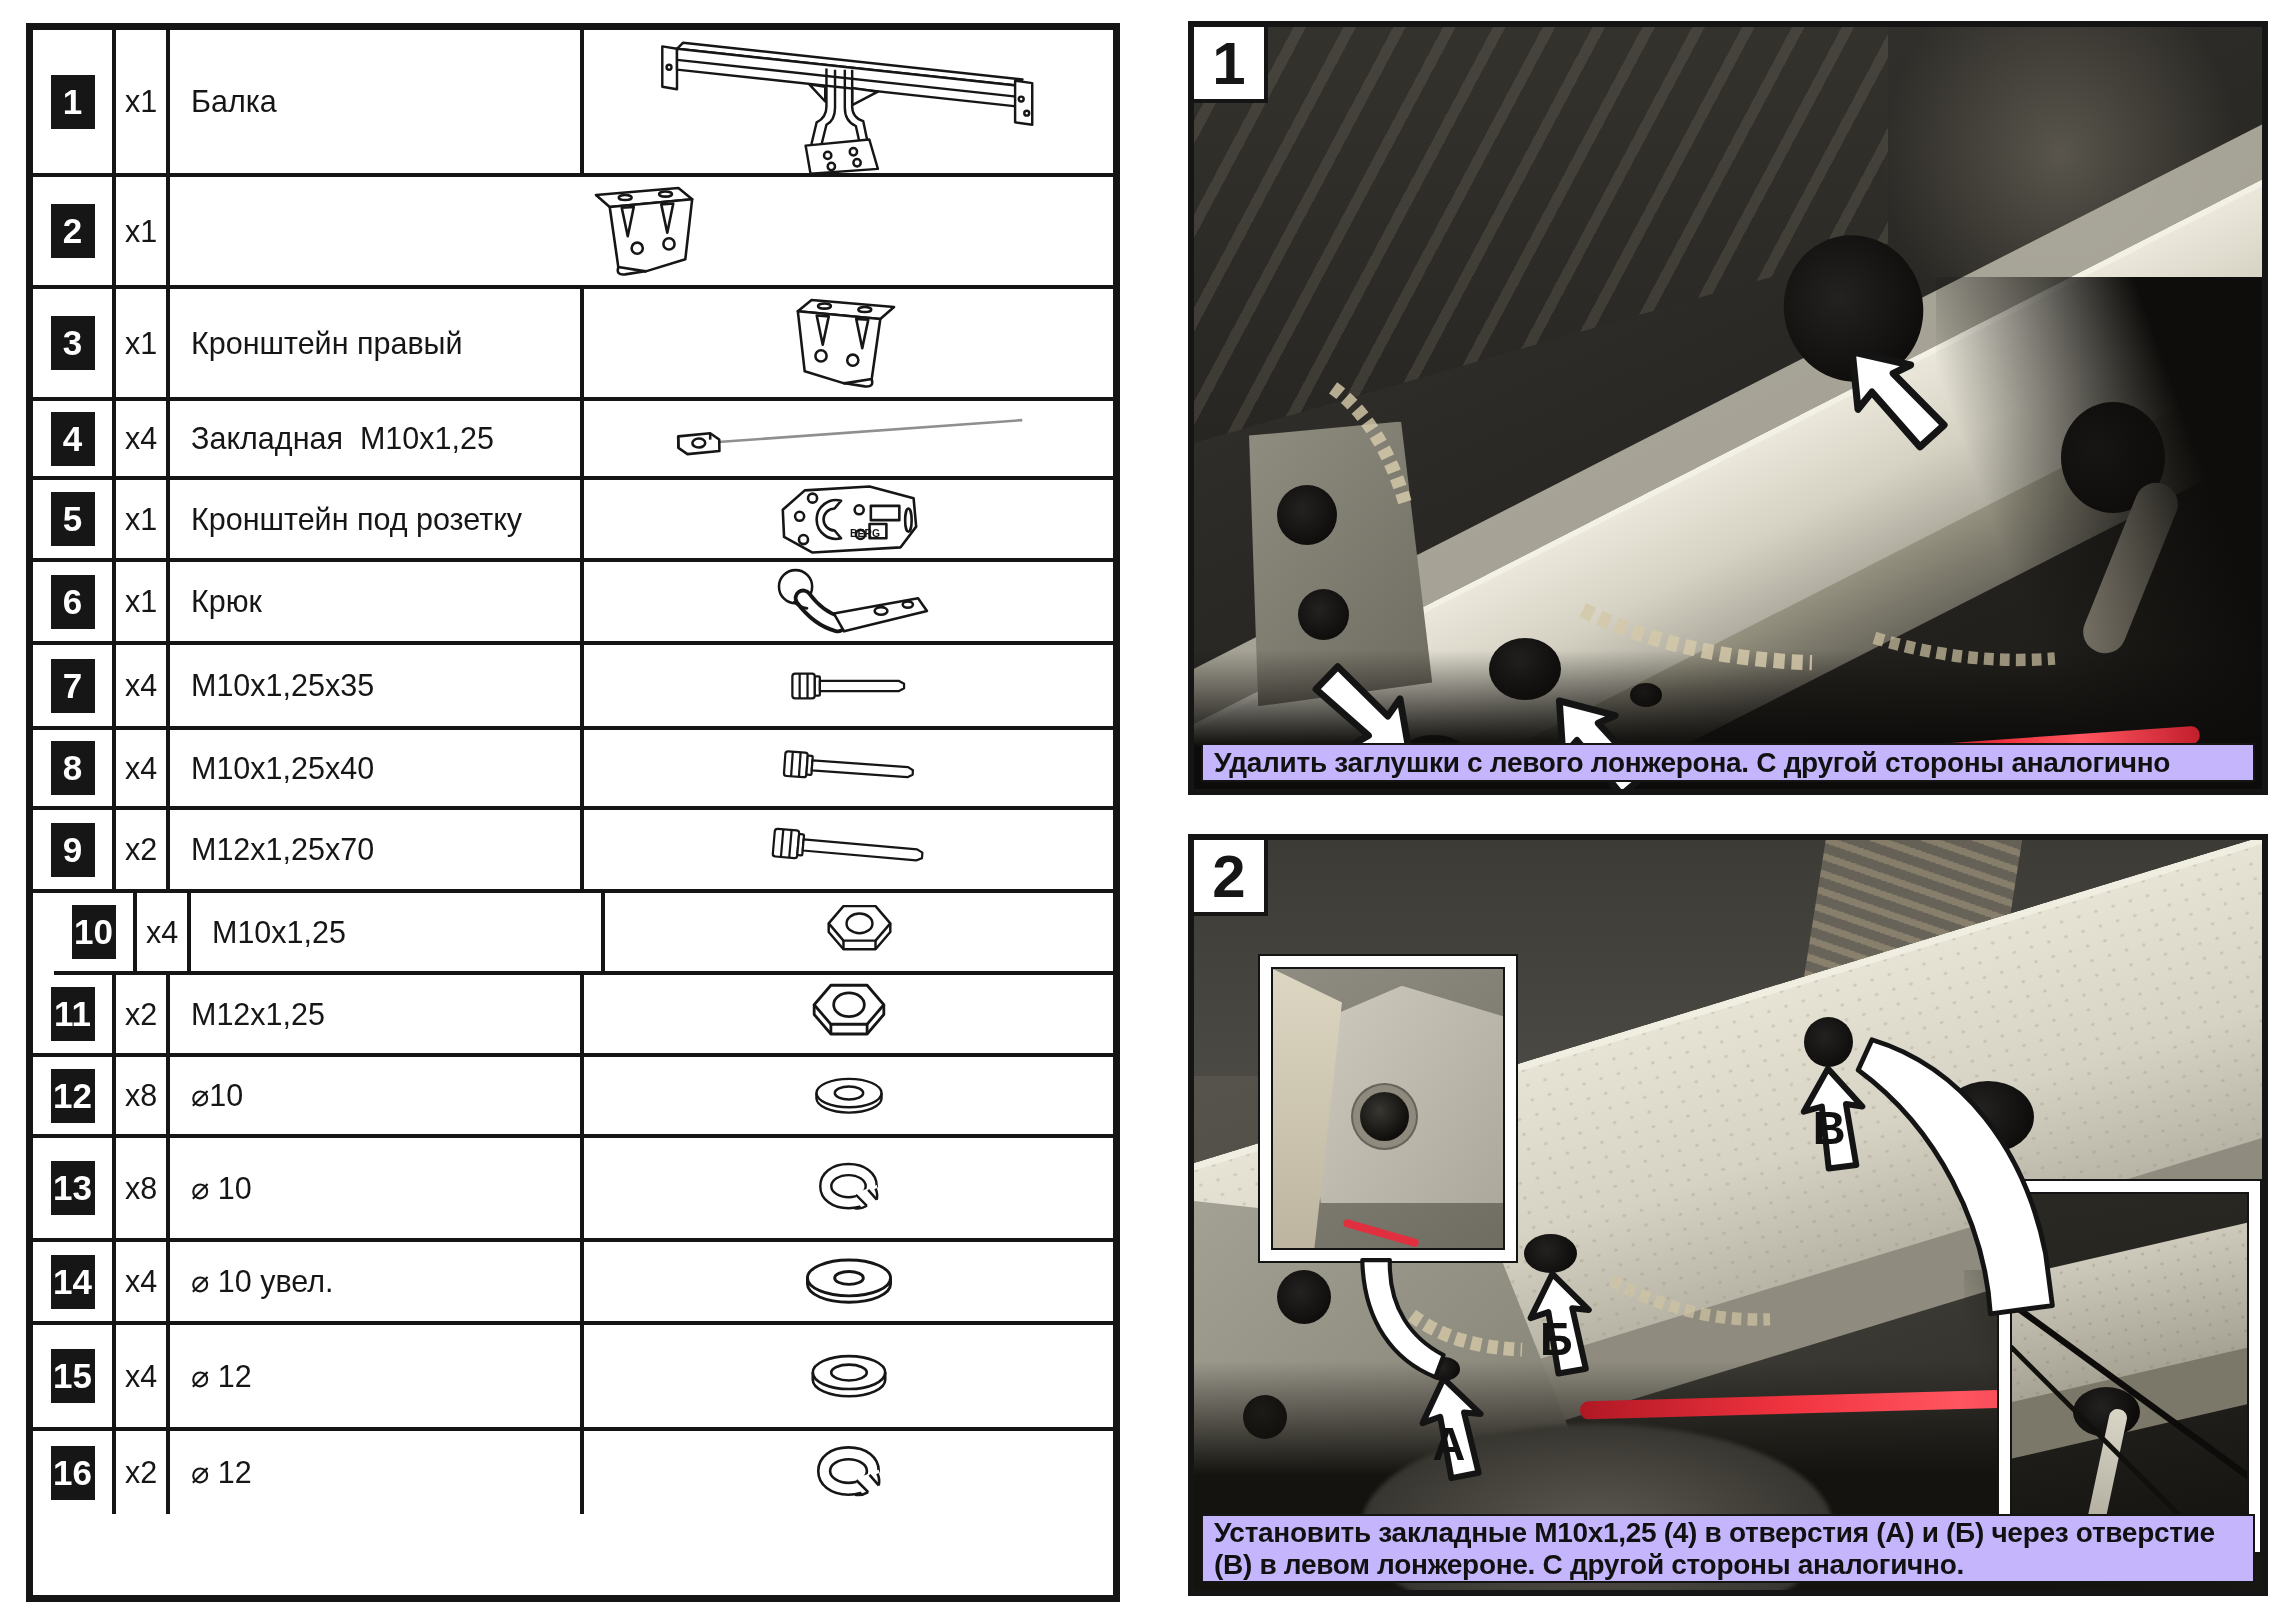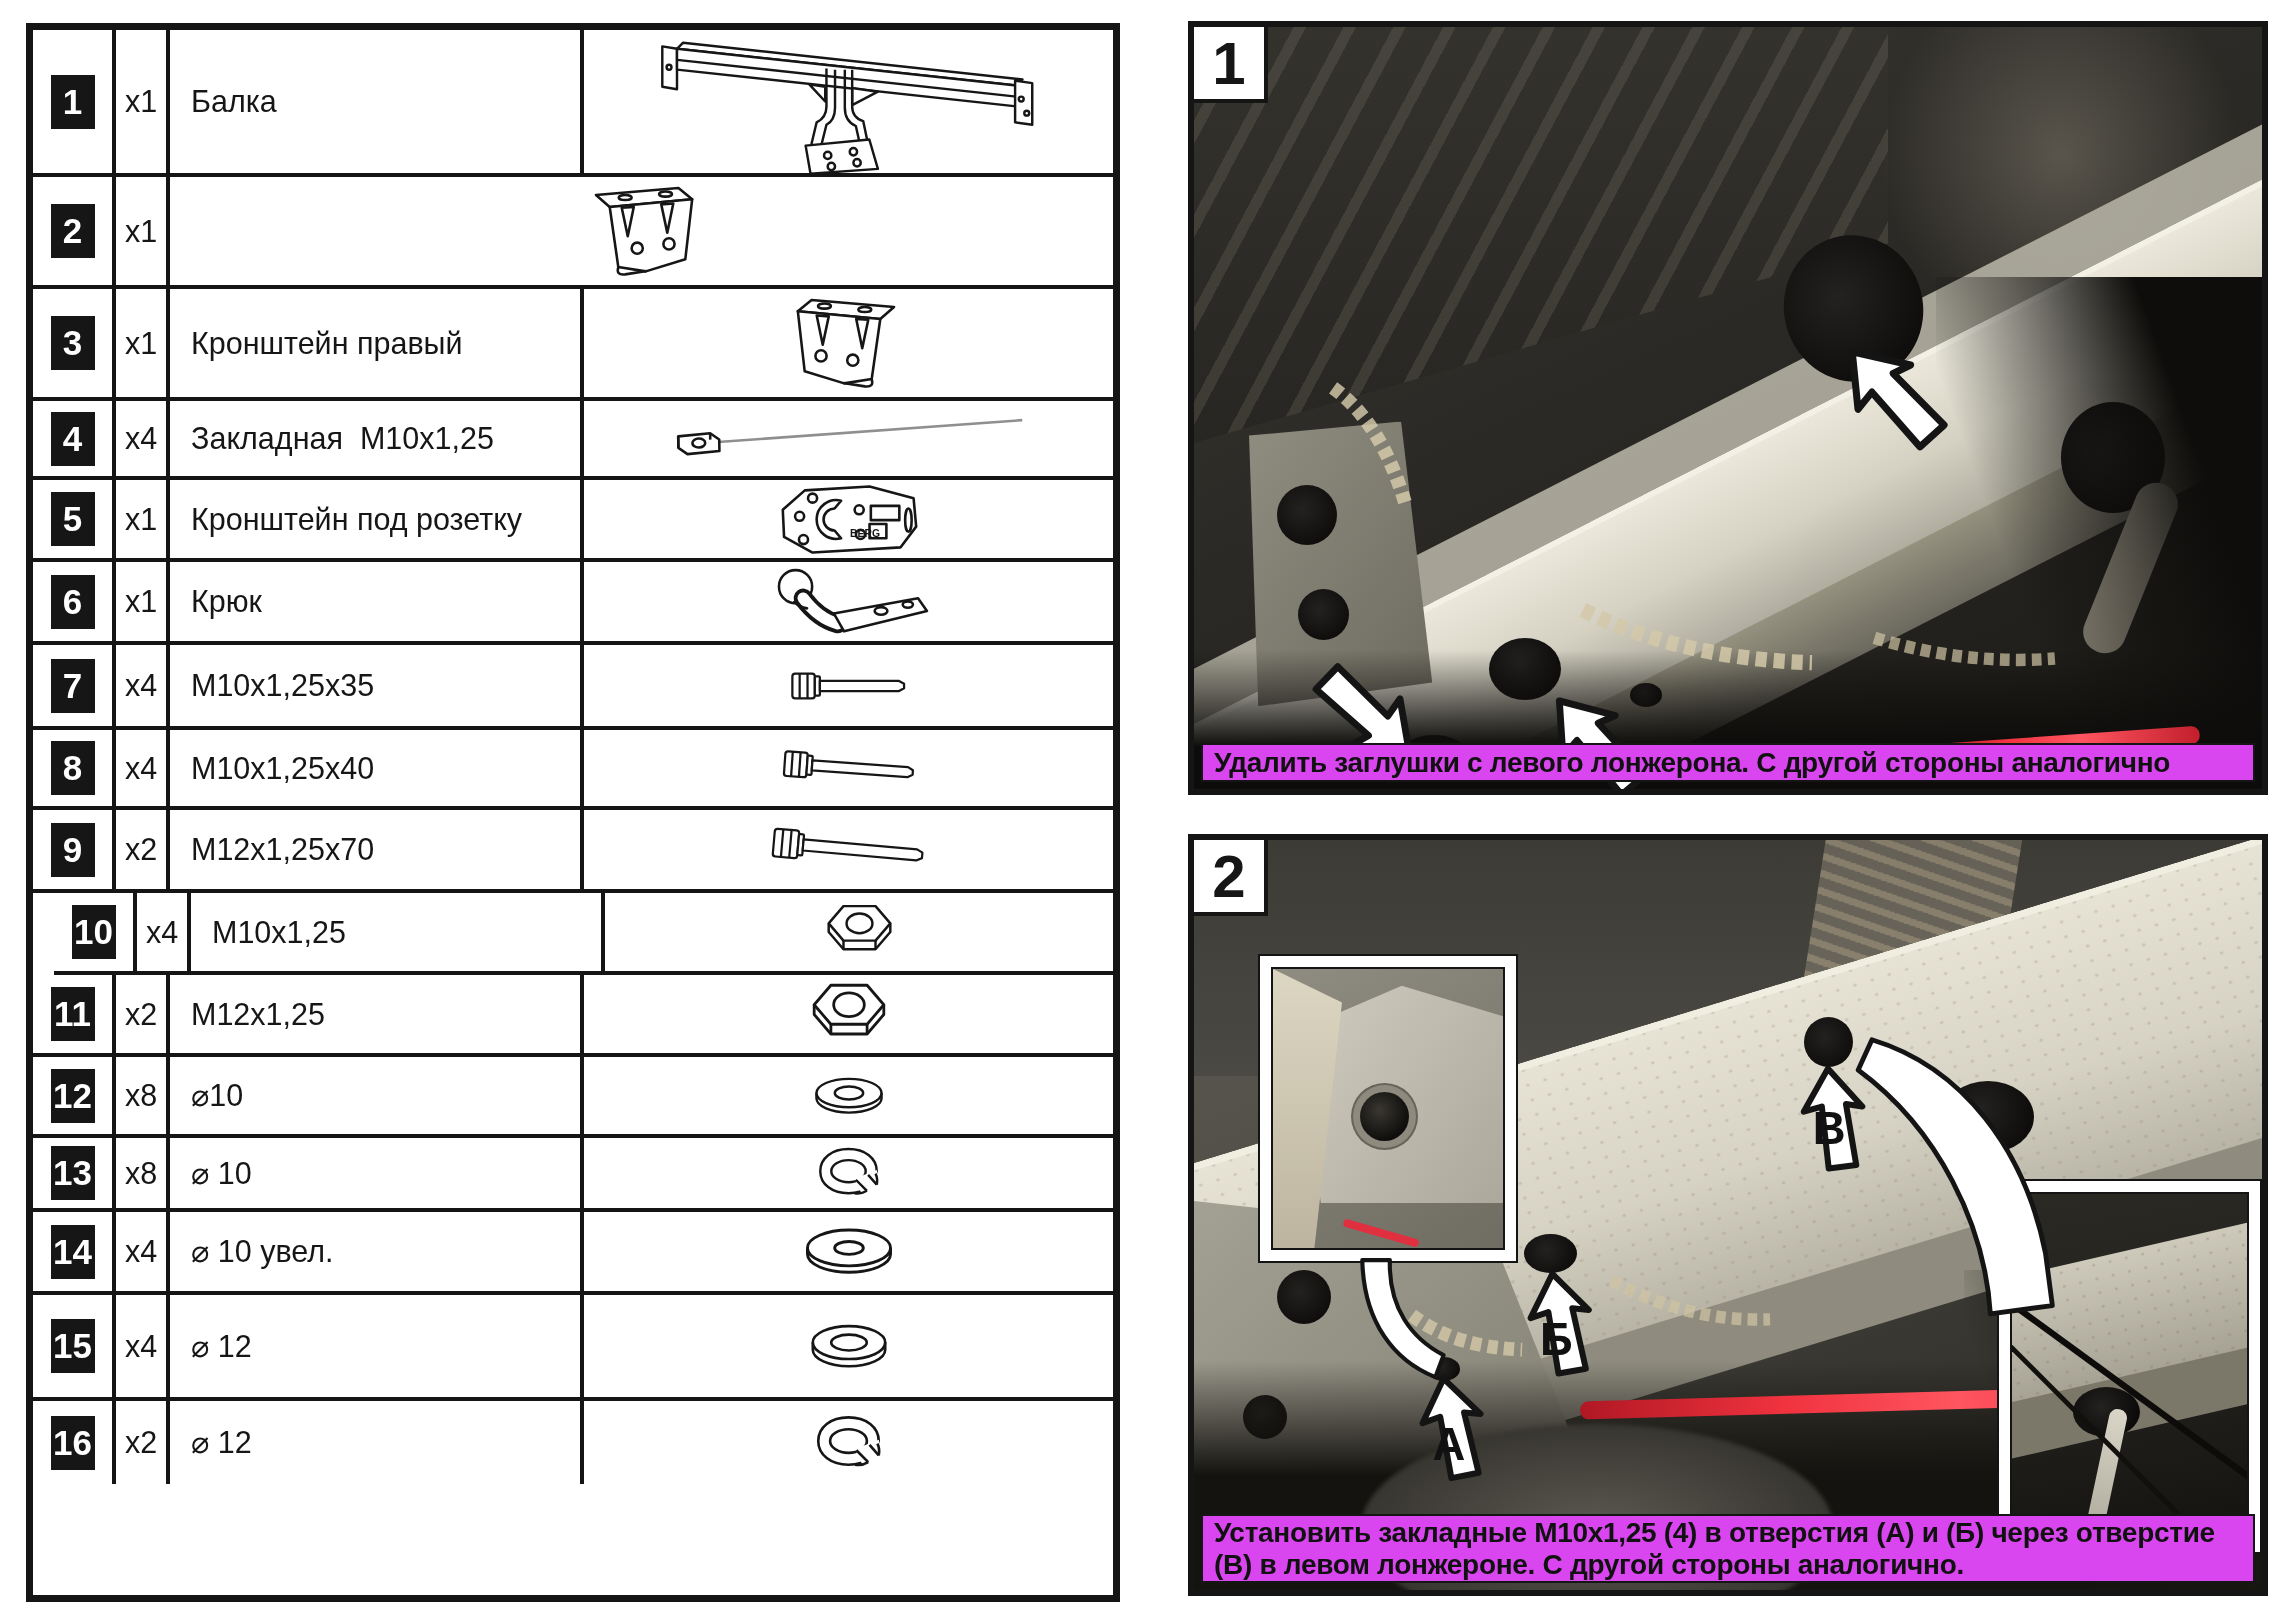--- a/index.html
+++ b/index.html
@@ -31,21 +31,21 @@
   .panel{position:absolute;left:1188px;width:1080px;border:6.2px solid #151515;
          box-sizing:border-box;background:#222;}
   .panel-1{top:21px;height:774px;}
   .panel-2{top:834px;height:762px;}
   .photo{position:absolute;inset:0;overflow:hidden;}
   .photo>div{position:absolute;}
   .step-badge{position:absolute;top:0;left:0;width:74px;height:76px;background:#fff;
               border-right:4.9px solid #151515;border-bottom:4.9px solid #151515;
               box-sizing:border-box;display:flex;align-items:center;justify-content:center;
               font-size:60px;font-weight:bold;color:#161616;z-index:6;}
-  .caption{position:absolute;left:7px;right:7px;bottom:7px;background:#d946ef;
+  .caption{position:absolute;left:7px;right:7px;bottom:7px;background:#c4b5fd;
            border:2.8px solid #151515;box-sizing:border-box;display:flex;align-items:center;
            padding:2.8px 11px;font-weight:bold;color:#111;z-index:7;}
   .caption-1{height:39px;font-size:28px;letter-spacing:-0.3px;}
   .caption-2{height:69px;font-size:28px;line-height:1.12;letter-spacing:-0.3px;}
   .overlay{position:absolute;inset:0;width:100%;height:100%;z-index:5;}
 
   
   .hole{border-radius:50%;background:radial-gradient(circle at 42% 40%,#242220,#0e0d0b 75%);}
   .inset{position:absolute;background:#fff;border:2.8px solid #141414;box-sizing:border-box;
          padding:11px;z-index:4;}
@@ -428,21 +428,21 @@
       <div class="cell c-desc">
         <span class="desc" data-name="part-description">⌀10</span>
       </div>
       <div class="cell c-ill">
         <svg class="part-icon" width="78" height="44" data-name="washer-10-illustration" viewBox="0 0 112 64">
               <use href="#washer-10-illustration"></use>
             </svg>
       </div>
     </div>
 
-    <div class="t-row" data-name="table-row" style="height: 74px; text-align: right;">
+    <div class="t-row" data-name="table-row" style="height: 104px; text-align: right;">
       <div class="cell c-num">
         <span class="badge" data-name="part-number-badge">13</span>
       </div>
       <div class="cell c-qty">
         <span class="qty" data-name="part-quantity">x8</span>
       </div>
       <div class="cell c-desc">
         <span class="desc" data-name="part-description">⌀ 10</span>
       </div>
       <div class="cell c-ill">

